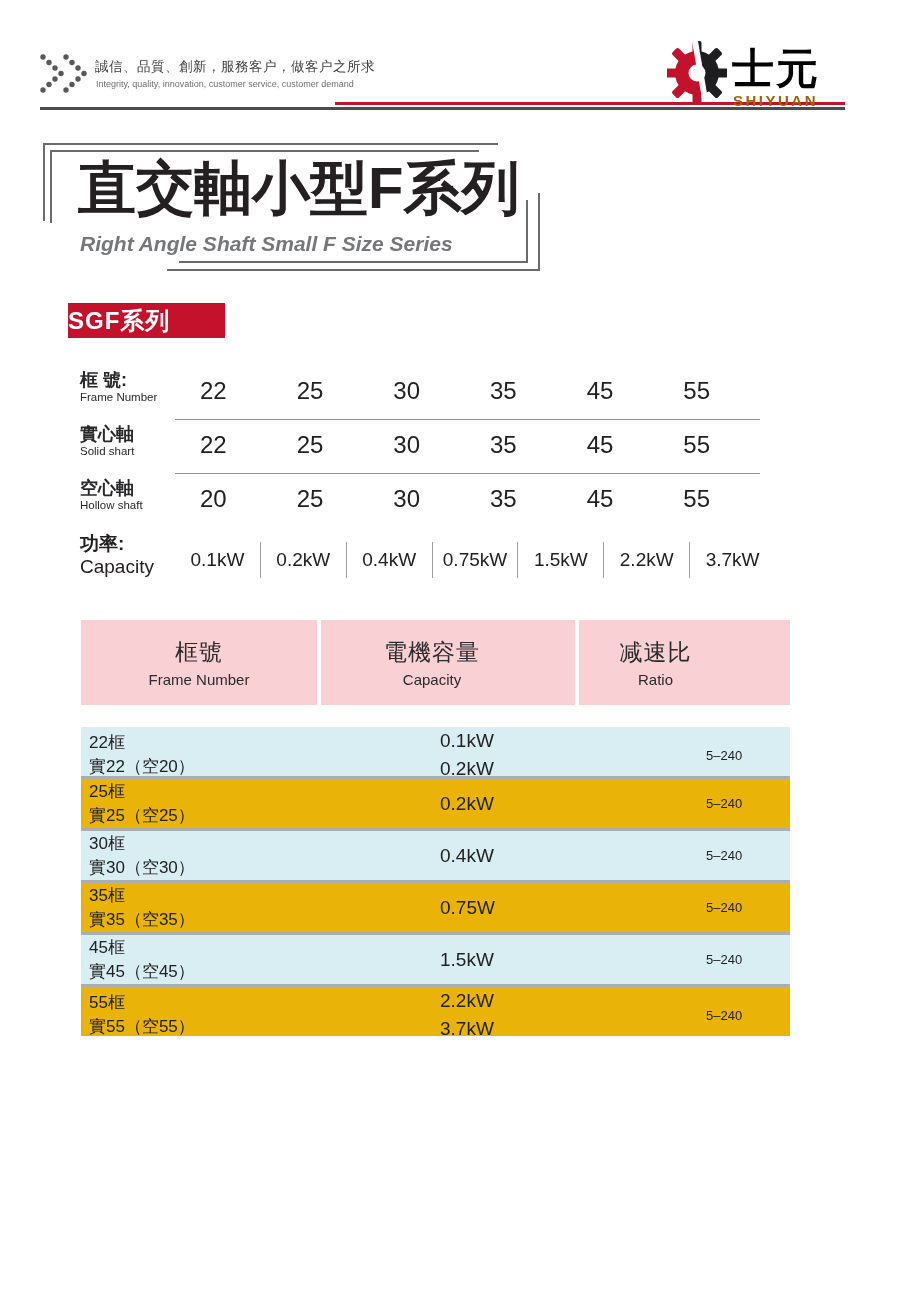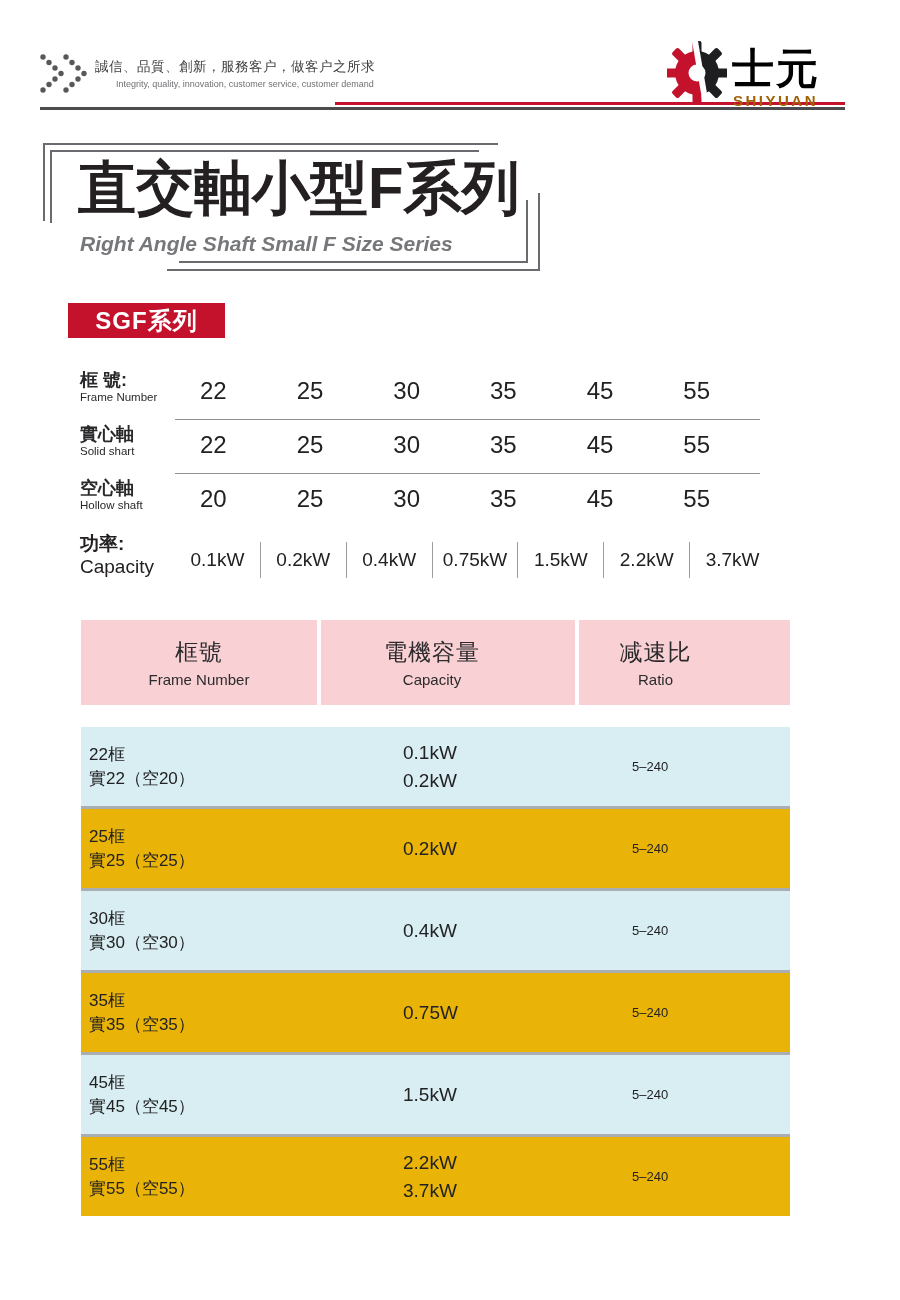--- a/index.html
+++ b/index.html
@@ -3,39 +3,39 @@
 <meta charset="utf-8">
 <style>
   html,body{margin:0;padding:0;background:#ffffff;}
   .page{
     position:relative;width:900px;height:1300px;background:#ffffff;overflow:hidden;
     font-family:"Liberation Sans","DejaVu Sans",sans-serif;color:#232022;
   }
   
   .chevron-icon{position:absolute;left:40px;top:53px;}
   .slogan-cn{position:absolute;left:95px;top:58px;font-size:13.5px;color:#414143;letter-spacing:.5px;}
-  .slogan-en{position:absolute;left:96px;top:79px;font-size:9px;color:#6f7073;margin-left:20px;}
+  .slogan-en{position:absolute;left:96px;top:79px;font-size:9px;color:#6f7073;}
   .rule-red{position:absolute;left:335px;top:102px;width:510px;height:2.5px;background:#c4122d;}
   .rule-dark{position:absolute;left:40px;top:107px;width:805px;height:3px;background:#4c4c4e;}
   .gear-logo{position:absolute;left:667px;top:41px;}
   .logo-cn{position:absolute;left:732px;top:41px;font-size:42px;font-weight:bold;color:#000000;letter-spacing:2px;}
   .logo-en{position:absolute;left:733px;top:92px;font-size:15px;font-weight:bold;color:#a16207;letter-spacing:2.5px;}
   
   .bracket{position:absolute;box-sizing:border-box;}
   .br-tl{border-top:2px solid #6a6b6e;border-left:2px solid #6a6b6e;}
   .br-br{border-bottom:2px solid #6a6b6e;border-right:2px solid #6a6b6e;}
   .br-tl-outer{left:43px;top:143px;width:455px;height:78px;}
   .br-tl-inner{left:50px;top:150px;width:429px;height:73px;}
   .br-br-outer{left:167px;top:193px;width:373px;height:78px;}
   .br-br-inner{left:179px;top:200px;width:349px;height:63px;}
   .title-cn{position:absolute;left:78px;top:150px;font-size:58px;font-weight:bold;color:#242021;letter-spacing:0;line-height:1.32;white-space:nowrap;}
   .title-en{position:absolute;left:80px;top:232px;font-size:21px;font-weight:bold;font-style:italic;color:#76777a;white-space:nowrap;}
   
   .series-badge{position:absolute;left:68px;top:303px;width:157px;height:35px;background:#c4122d;
-    color:#ffffff;font-size:24px;font-weight:bold;text-align:center;line-height:35px;letter-spacing:1px;}
+    color:#ffffff;font-size:24px;font-weight:bold;line-height:35px;letter-spacing:1px;}
   
   .spec{position:absolute;left:80px;top:364px;width:680px;}
   .spec-row{position:relative;height:54px;}
   .spec-label-cn{position:absolute;left:0;top:4px;font-size:18px;font-weight:bold;color:#29292b;white-space:nowrap;}
   .spec-label-en{position:absolute;left:0;top:27px;font-size:11.5px;color:#29292b;white-space:nowrap;}
   .spec-values{position:absolute;left:85px;top:0;width:580px;height:54px;display:flex;align-items:center;}
   .spec-values span{flex:1;text-align:center;font-size:24px;color:#232022;}
   .spec-sep{position:absolute;left:95px;width:585px;height:1px;background:#919396;}
   .spec-sep.s1{top:55px;} .spec-sep.s2{top:109px;}
   
@@ -46,21 +46,21 @@
   .cap-values .d{width:1px;height:36px;background:#9b9c9e;}
   
   .mt-head{position:absolute;left:81px;top:620px;width:709px;height:71px;display:flex;}
   .mt-hcell{background:#f9d1d4;height:85px;display:flex;flex-direction:column;justify-content:center;align-items:center;box-sizing:border-box;}
   .mt-hcell .cn{font-size:23px;color:#2b2a2c;letter-spacing:1px;}
   .mt-hcell .en{font-size:15px;color:#2b2a2c;margin-top:3px;}
   .hc1{width:236px;margin-right:4px;}
   .hc2{width:254px;margin-right:4px;padding-right:32px;}
   .hc3{width:211px;padding-right:58px;}
   .mt-body{position:absolute;left:81px;top:727px;width:709px;}
-  .t-row{height:79px;display:grid;grid-template-columns:236px 258px 215px;align-items:center;}
+  .t-row{height:49px;display:grid;grid-template-columns:236px 258px 215px;align-items:center;gap:37px;}
   .t-row + .t-row{border-top:3px solid #a8aeb2;}
   .t-row.blue{background:#d8eef2;}
   .t-row.cream{background:#eab308;}
   .c-frame{padding-left:8px;font-size:17px;color:#222224;line-height:24px;}
   .c-cap{padding-left:86px;font-size:19px;color:#222224;line-height:28px;}
   .c-ratio{padding-left:57px;font-size:13px;color:#222224;}
 </style>
 </head>
 <body>
 

